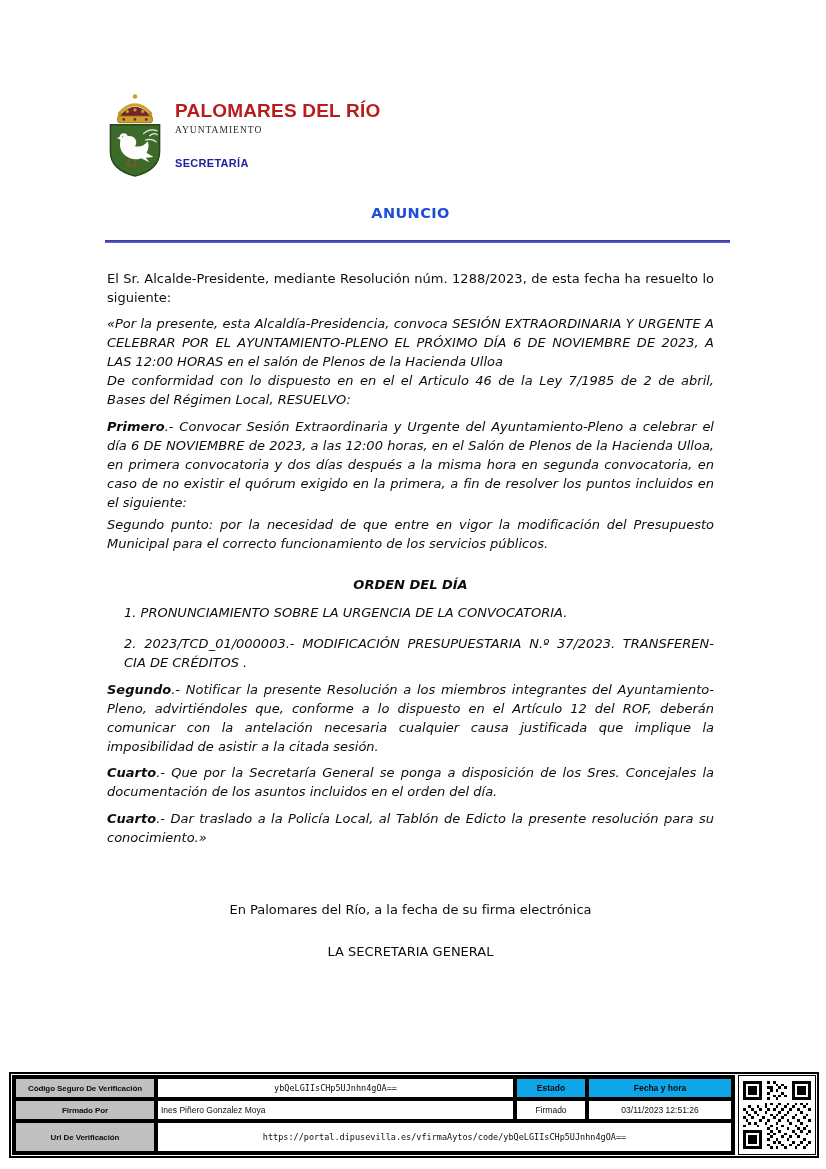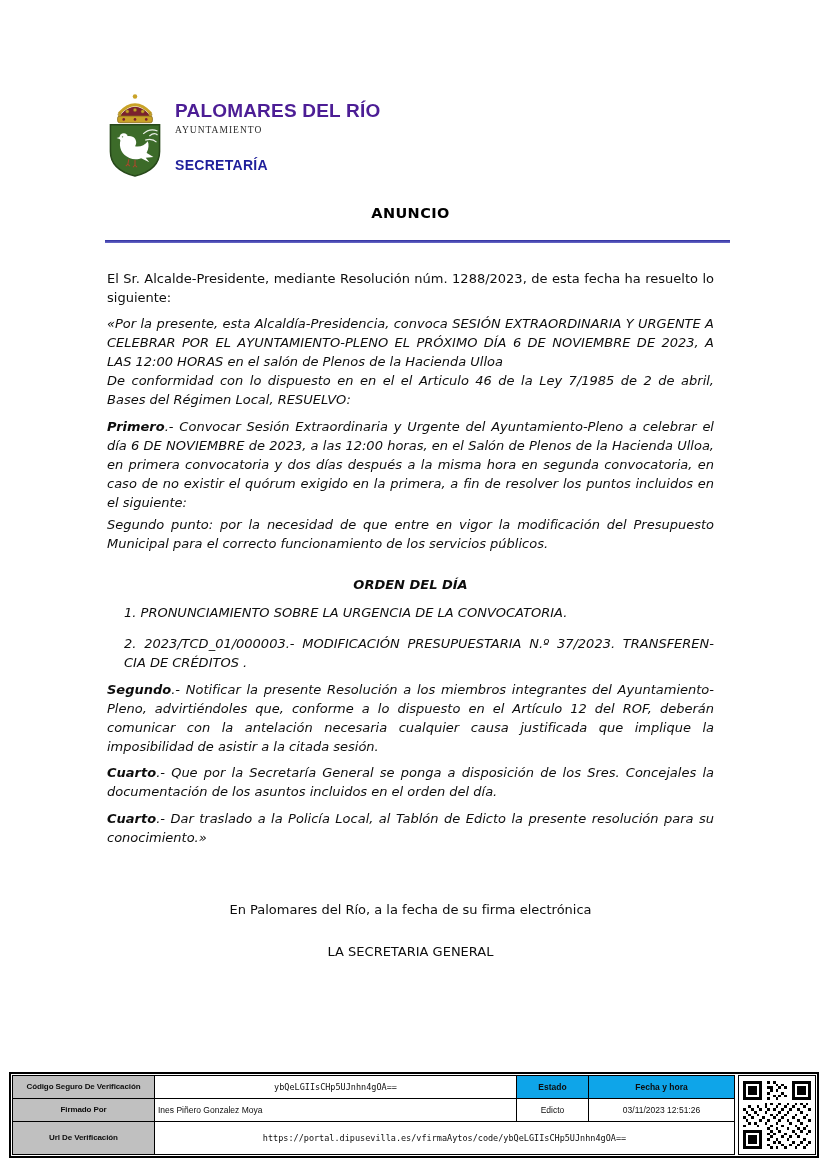--- a/index.html
+++ b/index.html
@@ -4,29 +4,29 @@
 <style>
   html,body{margin:0;padding:0;}
   body{
     width:826px;height:1169px;position:relative;background:#ffffff;
     font-family:"DejaVu Sans","Liberation Sans",sans-serif;color:#0d0d0d;
     overflow:hidden;
   }
   
   .crest{position:absolute;left:104px;top:92px;width:62px;height:86px;}
   .hdr-text{position:absolute;left:175px;top:100px;width:360px;}
-  .muni{font-weight:bold;font-size:19px;letter-spacing:.2px;color:#4c1d95;
+  .muni{font-weight:bold;font-size:19px;letter-spacing:.2px;color:#b91c1c;
         font-family:"Liberation Sans",sans-serif;}
   .org{font-family:"Liberation Serif",serif;font-size:9.5px;letter-spacing:1px;
        color:#2b2b2b;margin-top:3px;}
-  .dept{font-weight:bold;font-size:14px;letter-spacing:.3px;color:#1f1f9b;
+  .dept{font-weight:bold;font-size:11px;letter-spacing:.3px;color:#1f1f9b;
         margin-top:22px;font-family:"Liberation Sans",sans-serif;}
   
   .doc-title{position:absolute;left:107px;top:205px;width:607px;text-align:center;
-             font-weight:bold;font-size:14.5px;letter-spacing:.4px;color:#000000;}
+             font-weight:bold;font-size:14.5px;letter-spacing:.4px;color:#1d4ed8;}
   .title-rule{position:absolute;left:105px;top:240px;width:625px;height:3px;
               background:linear-gradient(#2f2fa0,#6a6ac8);}
   
   .doc-body{position:absolute;left:107px;top:269px;width:607px;
             font-style:italic;font-size:13px;line-height:19px;text-align:justify;}
   .doc-body p{margin:0;}
   .p-intro{font-style:normal;margin:0 0 7px !important;}
   .p-quote{margin:0 0 4px !important;}
   .p-primero{margin:8px 0 3px !important;}
   .p-amparo{margin:0 0 3px !important;}
@@ -38,21 +38,21 @@
   .p-tercero{margin:0 0 8px !important;}
   .p-cuarto{margin:0 !important;}
   .lead{font-weight:bold;}
   .sign-place{font-style:normal;text-align:center;margin:53px 0 23px !important;}
   .sign-title{font-style:normal;text-align:center;margin:0 !important;}
   
   .stamp{position:absolute;left:9px;top:1072px;width:804px;height:80px;
          border:2px solid #000;background:#fff;display:flex;gap:3px;padding:1px;}
   .vtable{flex:1;border-collapse:collapse;table-layout:fixed;
           font-family:"Liberation Sans",sans-serif;}
-  .vtable td{border:1px solid #000000;padding:0 3px;vertical-align:middle;
+  .vtable td{border:4px solid #000000;padding:0 3px;vertical-align:middle;
              font-size:8.5px;overflow:hidden;white-space:nowrap;}
   .vtable .lbl{background:#c0c0c0;font-weight:bold;text-align:center;
                font-size:8px;letter-spacing:-.1px;}
   .vtable .hd{background:#0ea5e9;font-weight:bold;text-align:center;font-size:8.5px;}
   .mono{font-family:"DejaVu Sans Mono","Liberation Mono",monospace;text-align:center;
         font-size:8.8px;}
   .c-label{width:142px;}
   .c-estado{width:72px;}
   .c-fecha{width:146px;}
   .r-small{height:18px;}
@@ -149,21 +149,21 @@
     <tbody>
         <tr class="r-small">
       <td class="lbl">Código Seguro De Verificación</td>
       <td class="mono">ybQeLGIIsCHp5UJnhn4gOA==</td>
       <td class="hd">Estado</td>
       <td class="hd">Fecha y hora</td>
     </tr>
     <tr class="r-small">
       <td class="lbl">Firmado Por</td>
       <td>Ines Piñero Gonzalez Moya</td>
-      <td style="text-align:center">Edicto</td>
+      <td style="text-align:center">Firmado</td>
       <td style="text-align:center">03/11/2023 12:51:26</td>
     </tr>
     <tr class="r-url">
       <td class="lbl">Url De Verificación</td>
       <td class="url-cell" colspan="3">https://portal.dipusevilla.es/vfirmaAytos/code/ybQeLGIIsCHp5UJnhn4gOA==</td>
     </tr>
   </tbody>
     </table>
 
   <div class="qr-box">

